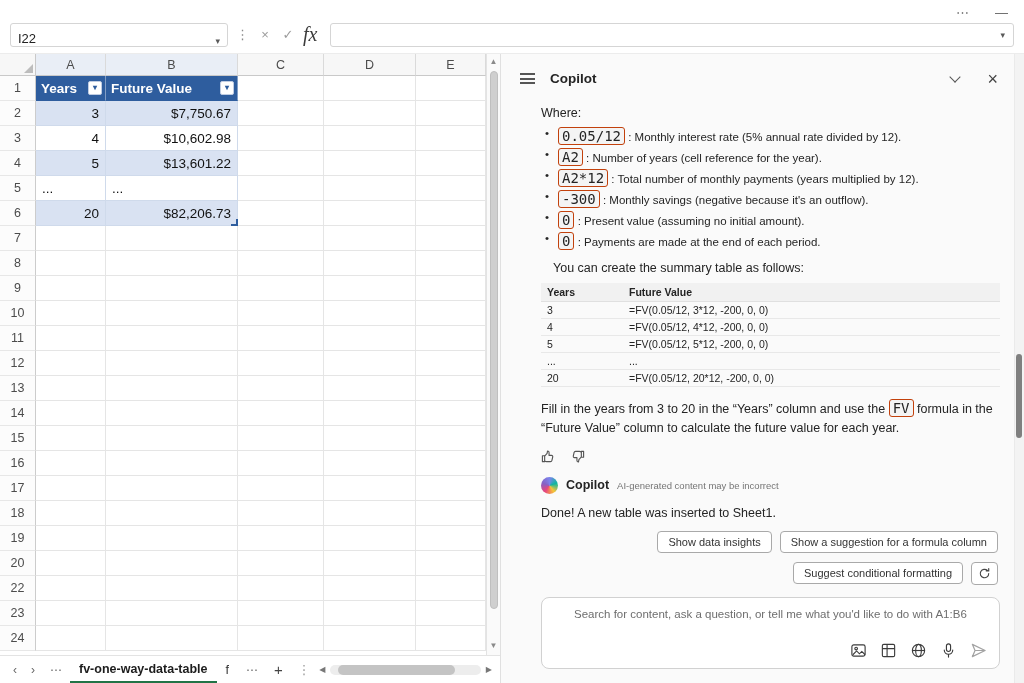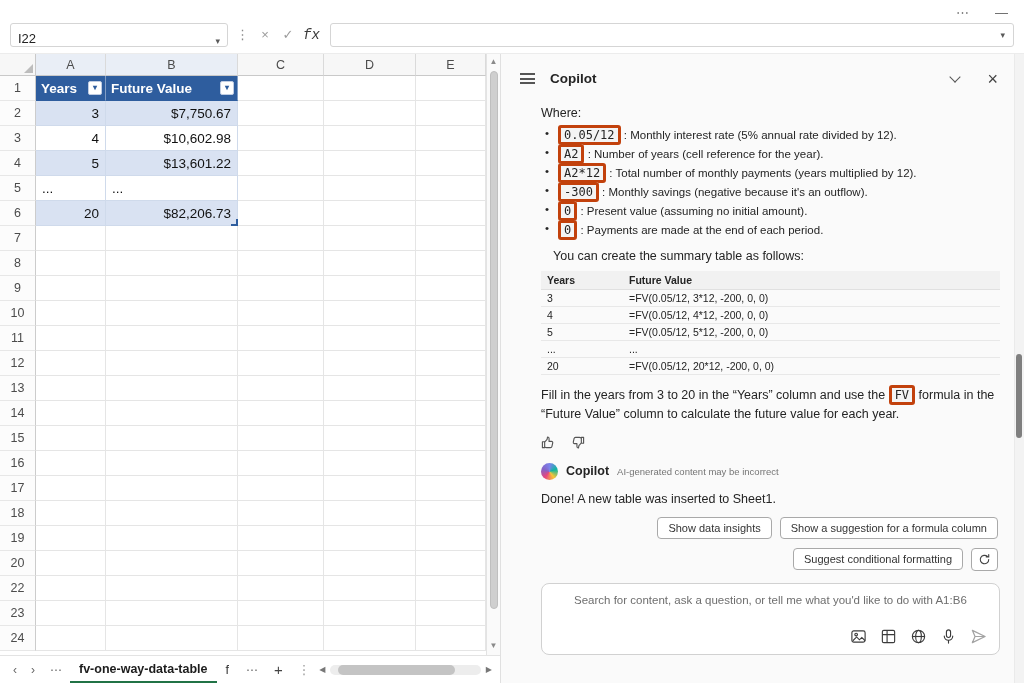--- a/index.html
+++ b/index.html
@@ -15,22 +15,22 @@
   
   .formula-bar { height:34px; display:flex; align-items:center; gap:7px;
                  padding:2px 10px 6px 10px; border-bottom:1px solid #ECECEC; }
   .name-box { width:218px; height:24px; border:1px solid #D5D5D5; border-radius:3px;
               background:#fff; display:flex; align-items:flex-end; padding:0 7px;
               font-size:13px; color:#222; }
   .name-box .nb-spacer { flex:1; }
   .small-chev { font-size:9px; color:#5a5a5a; }
   .sep-dots { color:#8a8a8a; font-size:13px; padding:0 1px; }
   .fb-btn { color:#9b9b9b; font-size:13px; width:16px; text-align:center; }
-  .fb-fx { font-style:italic; font-family:Liberation Mono, monospace; color:#3c3c3c;
-           font-size:14px; width:20px; }
+  .fb-fx { font-style:italic; font-family:Liberation Serif, serif; color:#3c3c3c;
+           font-size:20px; width:20px; }
   .formula-input { flex:1; height:24px; border:1px solid #D5D5D5; border-radius:3px;
                    background:#fff; display:flex; align-items:center; justify-content:flex-end;
                    padding:0 8px; font-size:13px; color:#333; }
 
   
   .main { display:flex; height:629px; }
   .sheet-area { width:500px; display:flex; flex-direction:column; }
   .grid-zone { height:601px; display:flex; }
 
   
@@ -100,22 +100,22 @@
   .cp-title { margin-left:15px; font-weight:bold; font-size:13.5px; }
   .cp-spacer { flex:1; }
   .chev-down { width:8px; height:8px; border-right:1.6px solid #555; border-bottom:1.6px solid #555;
              transform:rotate(45deg); margin-right:28px; margin-top:-4px; }
   .cp-close { font-size:18px; color:#444; line-height:14px; margin-right:6px; }
 
   .cp-body { padding:10px 24px 0 40px; }
   .cp-bullets { list-style:none; margin:8px 0 0 4px; }
   .cp-bullet { position:relative; padding-left:13px; margin-bottom:5px; font-size:11.5px; }
   .cp-bullet::before { content:'\2022'; position:absolute; left:0; top:-1px; }
-  .chip { font-family:"DejaVu Sans Mono", monospace; font-size:12px; background:#F4F4F4;
-          border:3px solid #c2410c; border-radius:3px; padding:0 3px; white-space:nowrap; }
+  .chip { font-family:"DejaVu Sans Mono", monospace; font-size:14px; background:#F4F4F4;
+          border:1px solid #c2410c; border-radius:3px; padding:0 3px; white-space:nowrap; }
   .cp-intro { margin-top:12px;margin-left:12px; }
   .cp-table { width:100%; border-collapse:collapse; margin-top:8px; font-size:10.5px; }
   .cp-table th { text-align:left; font-weight:bold; background:#F1F1F1; padding:3px 6px;
           border-bottom:1px solid #E0E0E0; }
   .cp-table td { padding:2px 6px; border-bottom:1px solid #E8E8E8; background:#FAFAFA; }
   .cp-table th:first-child, .cp-table td:first-child { width:82px; }
   .cp-fill { margin-top:11px; line-height:1.5; }
   .cp-feedback { margin-top:11px; display:flex; gap:14px; align-items:center; }
   .cp-feedback svg { display:block; }
   .cp-attrib { margin-top:13px; display:flex; align-items:center; }

